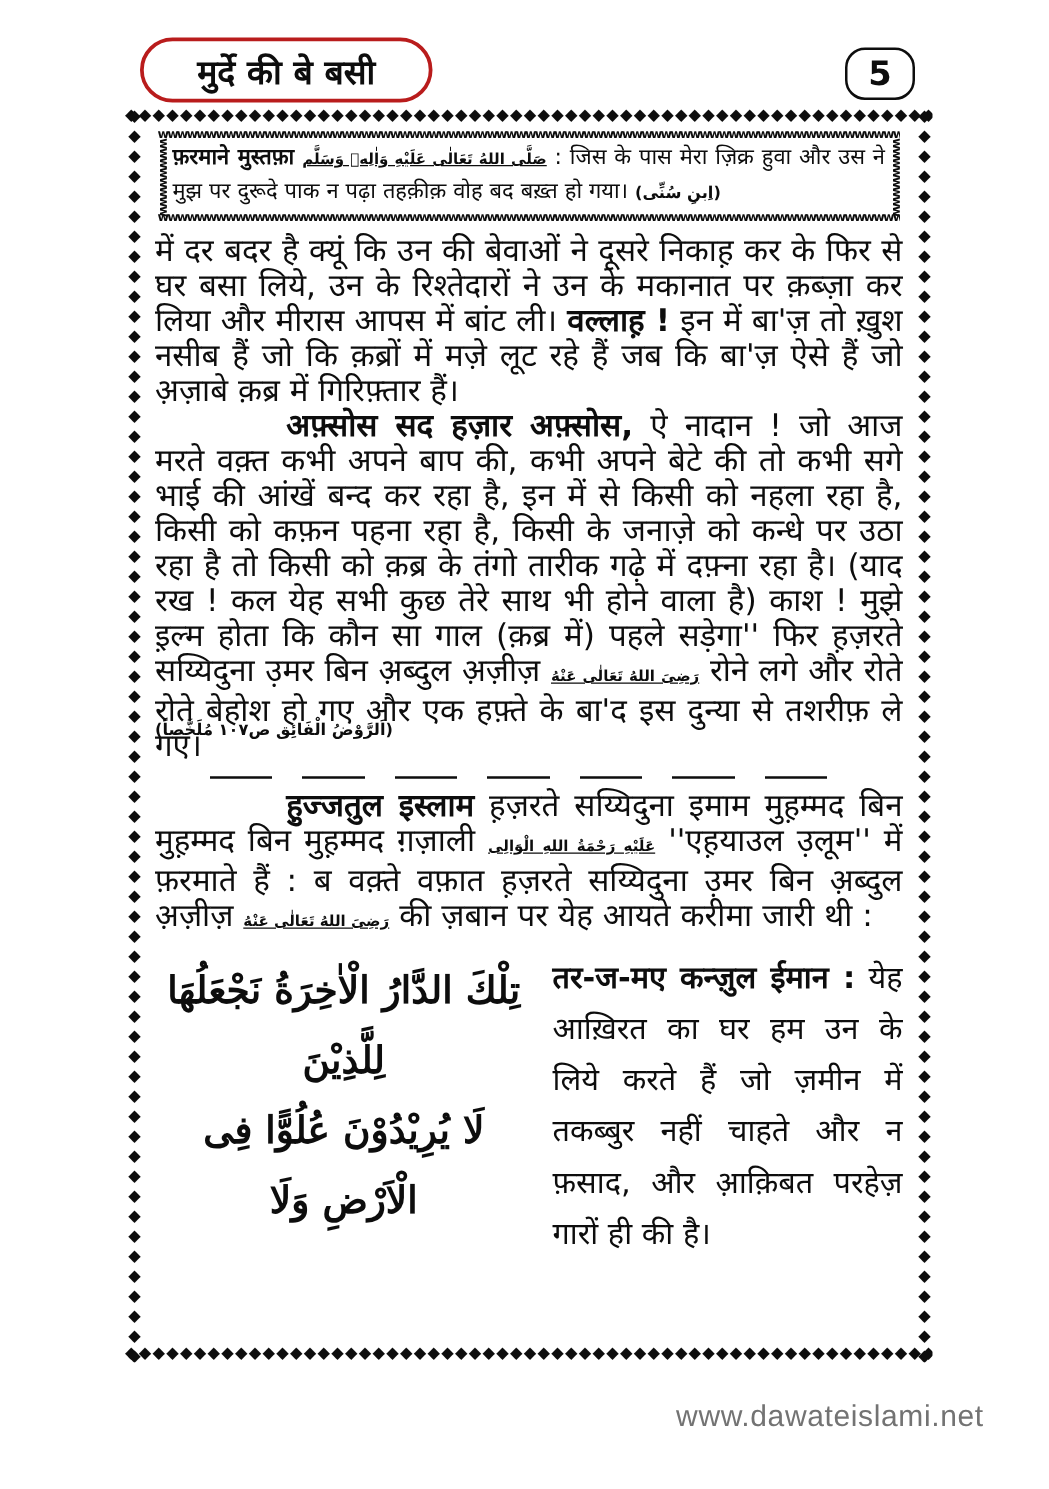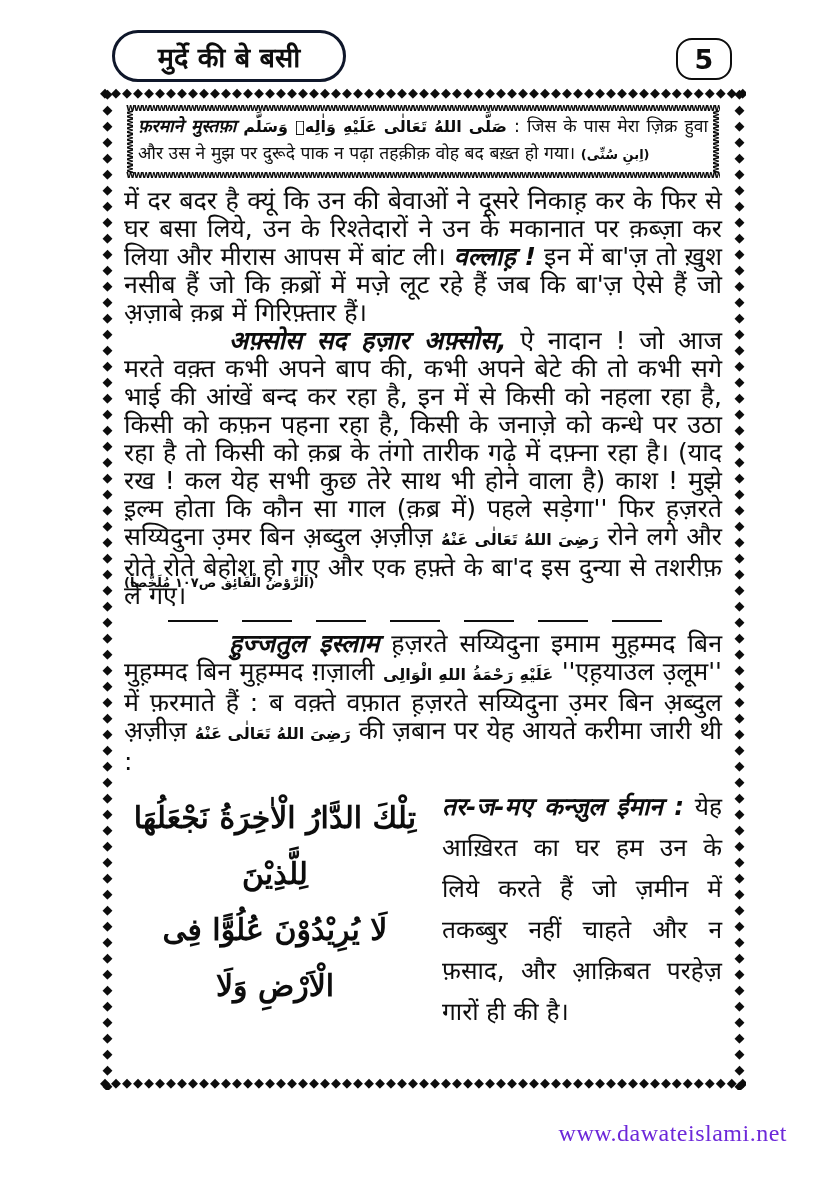--- a/index.html
+++ b/index.html
@@ -9,21 +9,21 @@
     color:#0d0d0d;
     font-family:"DejaVu Sans", sans-serif;
     position:relative;
     overflow:hidden;
   }
 
   
   .title-pill {
     position:absolute; left:112px; top:30px;
     width:234px; height:52px;
-    border:3px solid #0f172a; border-radius:28px;
+    border:3px solid #b91c1c; border-radius:28px;
     display:flex; align-items:center; justify-content:center;
     font-size:27px; font-weight:bold;
   }
   .page-num-badge {
     position:absolute; left:676px; top:38px;
     width:56px; height:42px;
     border:2.5px solid #0d0d0d; border-radius:16px;
     display:flex; align-items:center; justify-content:center;
     font-size:27px; font-weight:bold;
   }
@@ -55,25 +55,26 @@
   .zig.t { top:0; left:0; right:0; height:8px; }
   .zig.b { bottom:0; left:0; right:0; height:8px; }
   .zig.l { left:0; top:6px; bottom:6px; width:8px; writing-mode:vertical-rl; }
   .zig.r { right:0; top:6px; bottom:6px; width:8px; writing-mode:vertical-rl; }
   .farman-text { font-size:17.5px; line-height:26px; text-align:justify; }
   .farman-text .bold { font-weight:bold; }
 
   
   .body-text { font-size:25px; line-height:28px; text-align:justify; }
   .indent { text-indent:105px; }
-  .bold { font-weight:bold;font-style:italic; }
+  .bold { font-weight:bold; }
   .arabic-inline {
-    font-size:16px; font-weight:bold;
+    font-size:12px; font-weight:bold;
     direction:rtl; unicode-bidi:isolate;
     font-family:"DejaVu Sans", sans-serif;
+    text-decoration:underline;
   }
   .cite {
     font-size:13px; font-weight:bold; direction:rtl; unicode-bidi:isolate;
   }
   .cite-row { margin-top:-38px; height:38px; padding-right:4px; }
 
   .separator {
     height:2px; margin:10px 44px 8px 44px;
     background:repeating-linear-gradient(90deg,#0d0d0d 0 50px,transparent 50px 74px);
   }
@@ -84,22 +85,22 @@
   .verse-text {
     direction:rtl; text-align:center;
     font-size:30px; font-weight:bold; line-height:56px;
     font-family:"DejaVu Serif", serif;
   }
   .trans-col { flex:1; font-size:24.5px; line-height:41px; text-align:justify; padding-top:2px; }
 
   
   .footer-url {
     position:absolute; right:52px; top:1120px;
-    font-size:24px; color:#6d28d9; letter-spacing:0.5px;
-    font-family:Liberation Serif, serif;
+    font-size:24px; color:#737373; letter-spacing:0.5px;
+    font-family:Liberation Sans, sans-serif;
   }
 </style>
 </head>
 <body>
 
 <div class="page">
 
   <div class="title-pill">
     <span>मुर्दे की बे बसी</span>
   </div>

